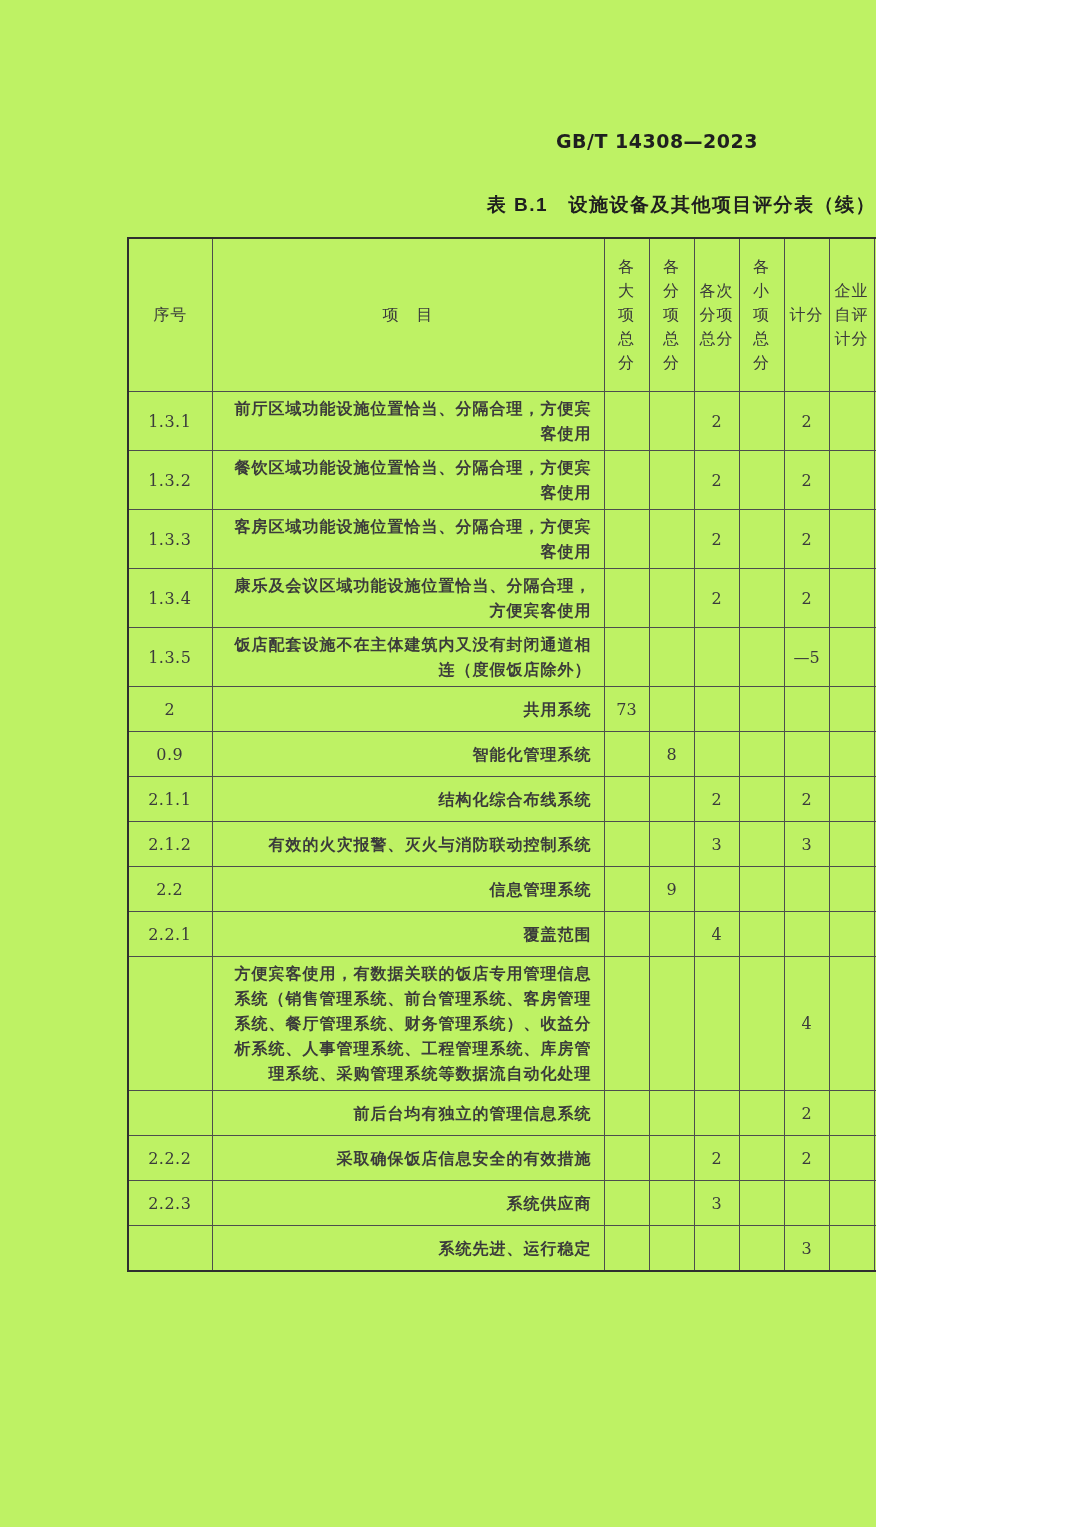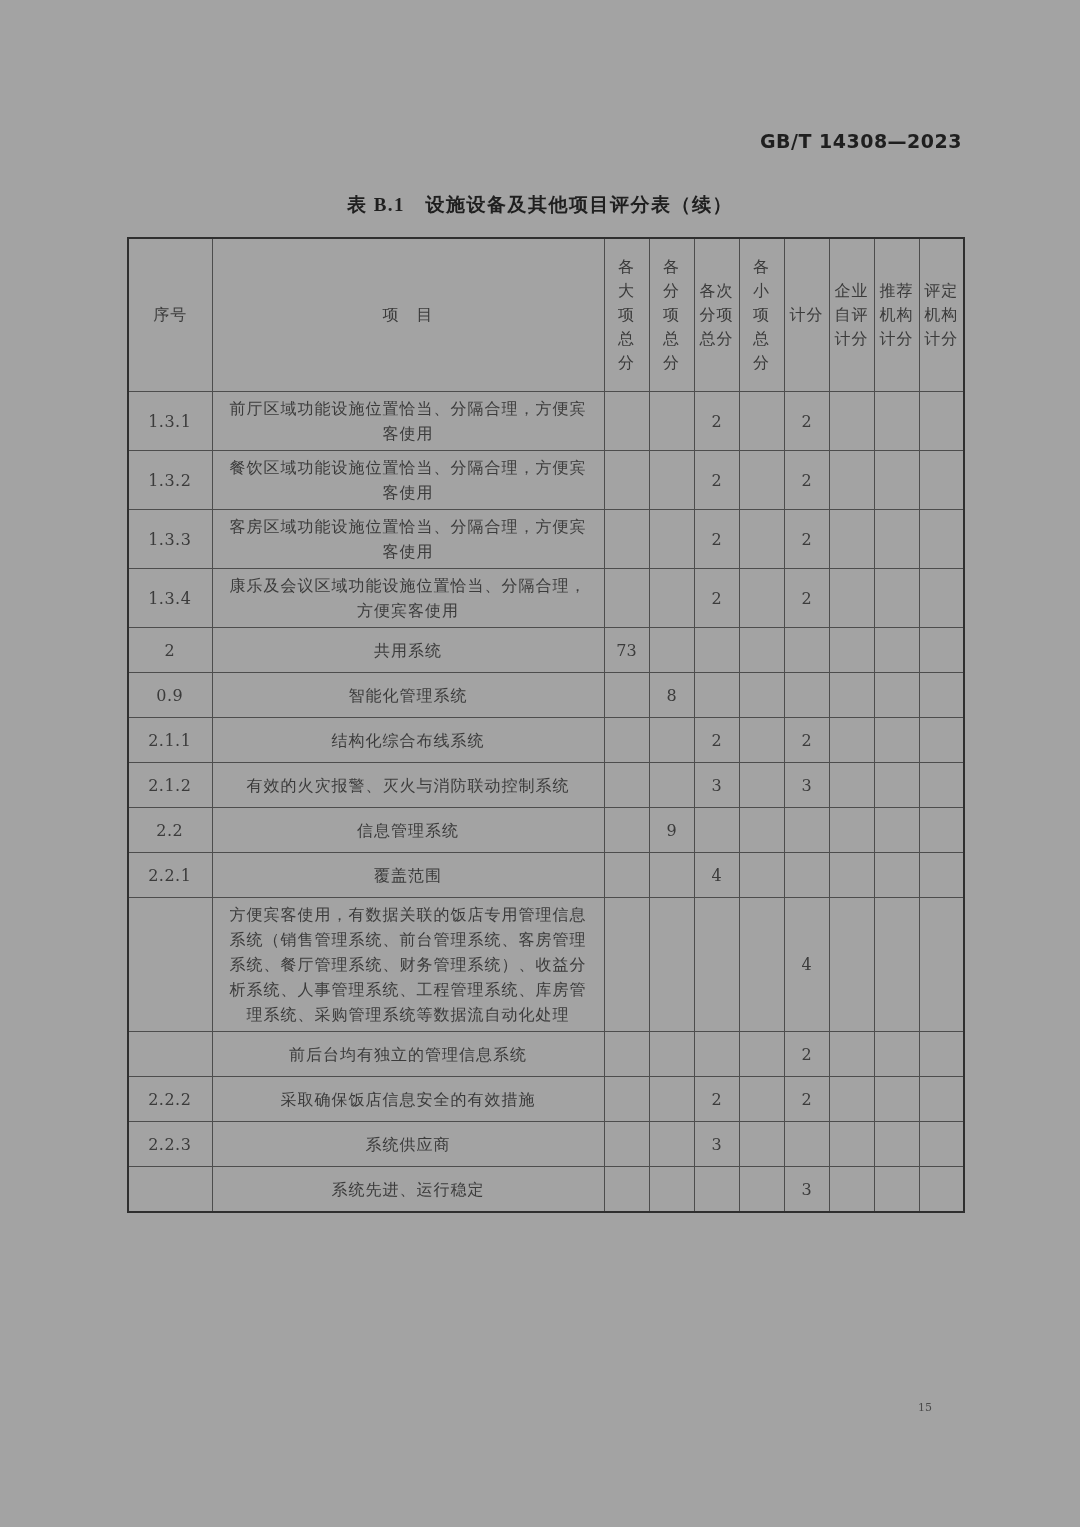--- a/index.html
+++ b/index.html
@@ -1,41 +1,41 @@
 <!DOCTYPE html>
 <html><head>
 <meta charset="utf-8">
 <style>
   html, body { margin: 0; padding: 0; background: #ffffff; }
   .page {
     position: relative;
-    width: 1080px;
+    width: 876px;
     height: 1527px;
-    background: #a3a3a3;
+    background: #bef264;
     font-family: "DejaVu Serif", "Liberation Serif", serif;
     color: #3b3b3b;
     overflow: hidden;
   }
   .doc-code {
     position: absolute;
     top: 130px;
     right: 118px;
     font-family: "DejaVu Sans", "Liberation Sans", sans-serif;
     font-weight: bold;
     font-size: 19px;
     color: #1f1f1f;
     letter-spacing: 0.5px;
   }
   .table-title {
     position: absolute;
     top: 192px;
     left: 0;
     width: 100%;
-    text-align: center;
-    font-family: Liberation Serif, serif;
+    text-align: right;
+    font-family: Liberation Sans, sans-serif;
     font-weight: bold;
     font-size: 19px;
     color: #1f1f1f;
     letter-spacing: 1.5px;
   }
   table.score-table {
     position: absolute;
     left: 127px;
     top: 237px;
     width: 836px;
@@ -64,24 +64,25 @@
     font-size: 16px;
     vertical-align: middle;
     color: #3b3b3b;
   }
   td.c-serial {
     text-align: center;
     padding: 2px 4px 2px 3px;
     letter-spacing: 0.5px;
   }
   td.c-item {
-    text-align: center;
+    text-align: right;
     padding: 4px 12px;
     line-height: 25px;
     letter-spacing: 1px;
+    font-weight: bold;
   }
   td.c-score {
     text-align: center;
     padding: 2px 1px;
   }
   .page-number {
     position: absolute;
     top: 1401px;
     left: 918px;
     font-size: 11px;
@@ -187,20 +188,32 @@
           <td class="c-score"></td>
           <td class="c-score"></td>
           <td class="c-score">2</td>
           <td class="c-score"></td>
           <td class="c-score">2</td>
           <td class="c-score"></td>
           <td class="c-score"></td>
           <td class="c-score"></td>
         </tr>
         <tr>
+          <td class="c-serial">1.3.5</td>
+          <td class="c-item">饭店配套设施不在主体建筑内又没有封闭通道相连（度假饭店除外）</td>
+          <td class="c-score"></td>
+          <td class="c-score"></td>
+          <td class="c-score"></td>
+          <td class="c-score"></td>
+          <td class="c-score">—5</td>
+          <td class="c-score"></td>
+          <td class="c-score"></td>
+          <td class="c-score"></td>
+        </tr>
+        <tr>
           <td class="c-serial">2</td>
           <td class="c-item">共用系统</td>
           <td class="c-score">73</td>
           <td class="c-score"></td>
           <td class="c-score"></td>
           <td class="c-score"></td>
           <td class="c-score"></td>
           <td class="c-score"></td>
           <td class="c-score"></td>
           <td class="c-score"></td>

